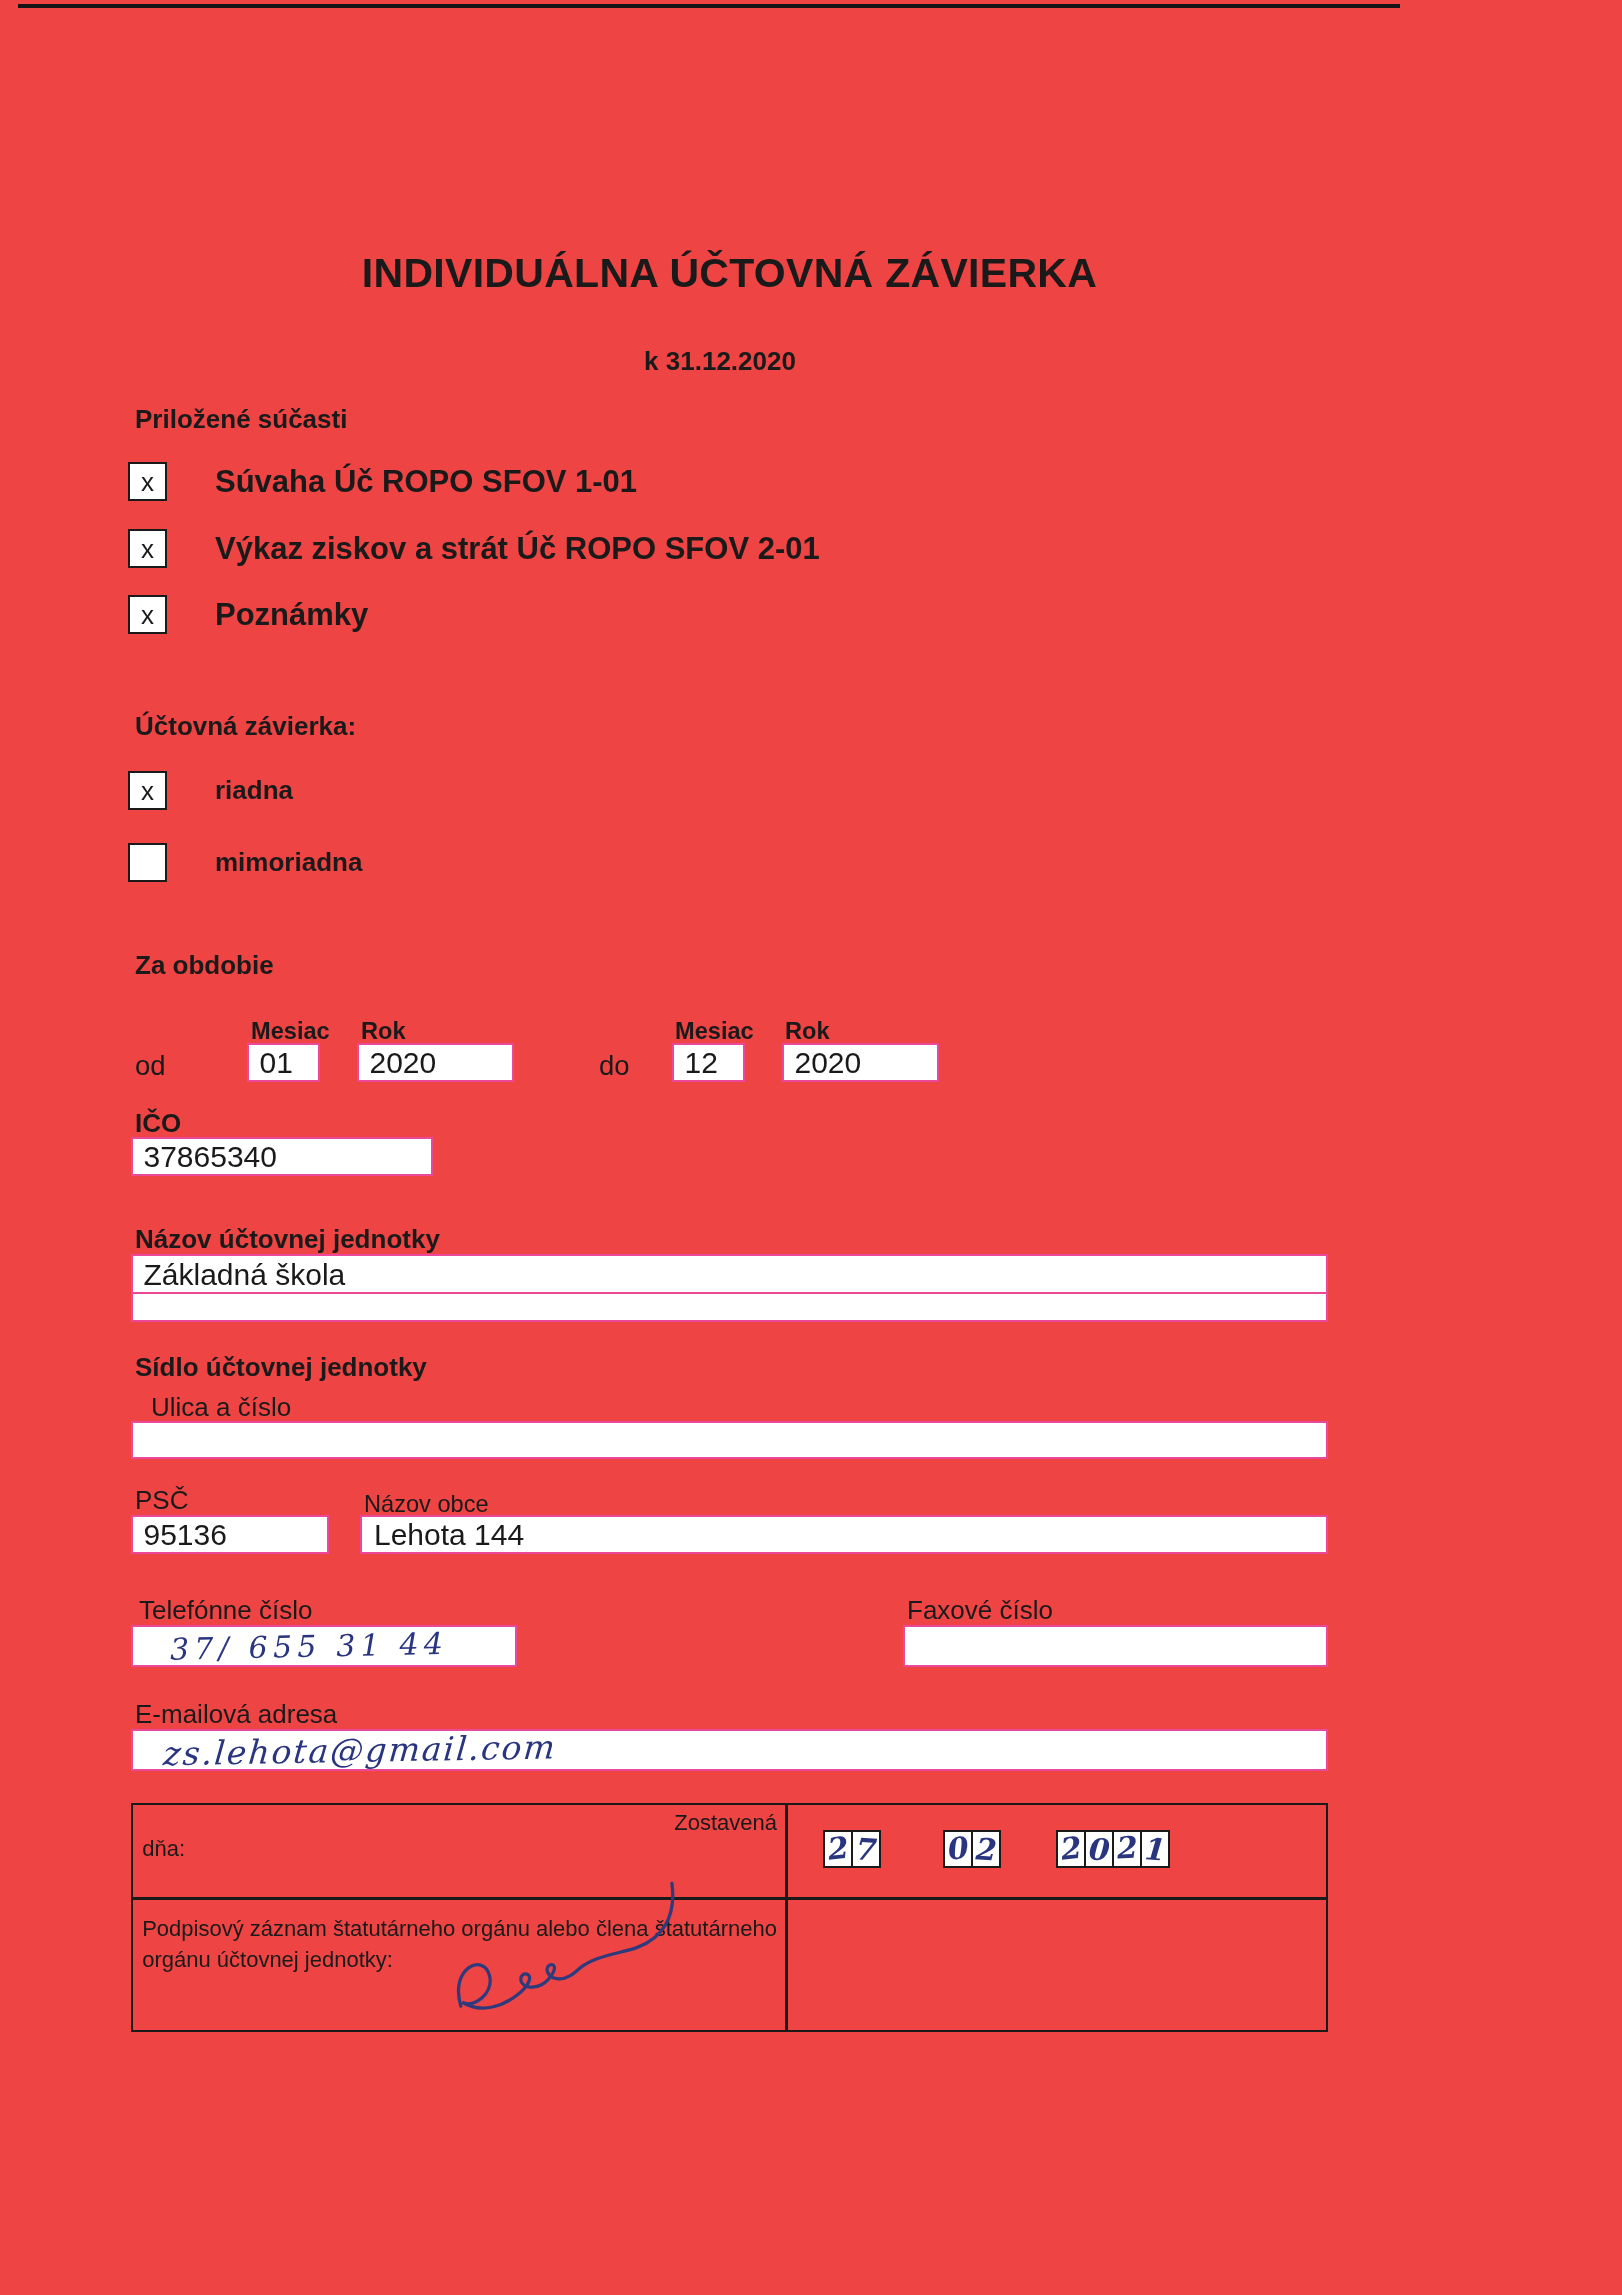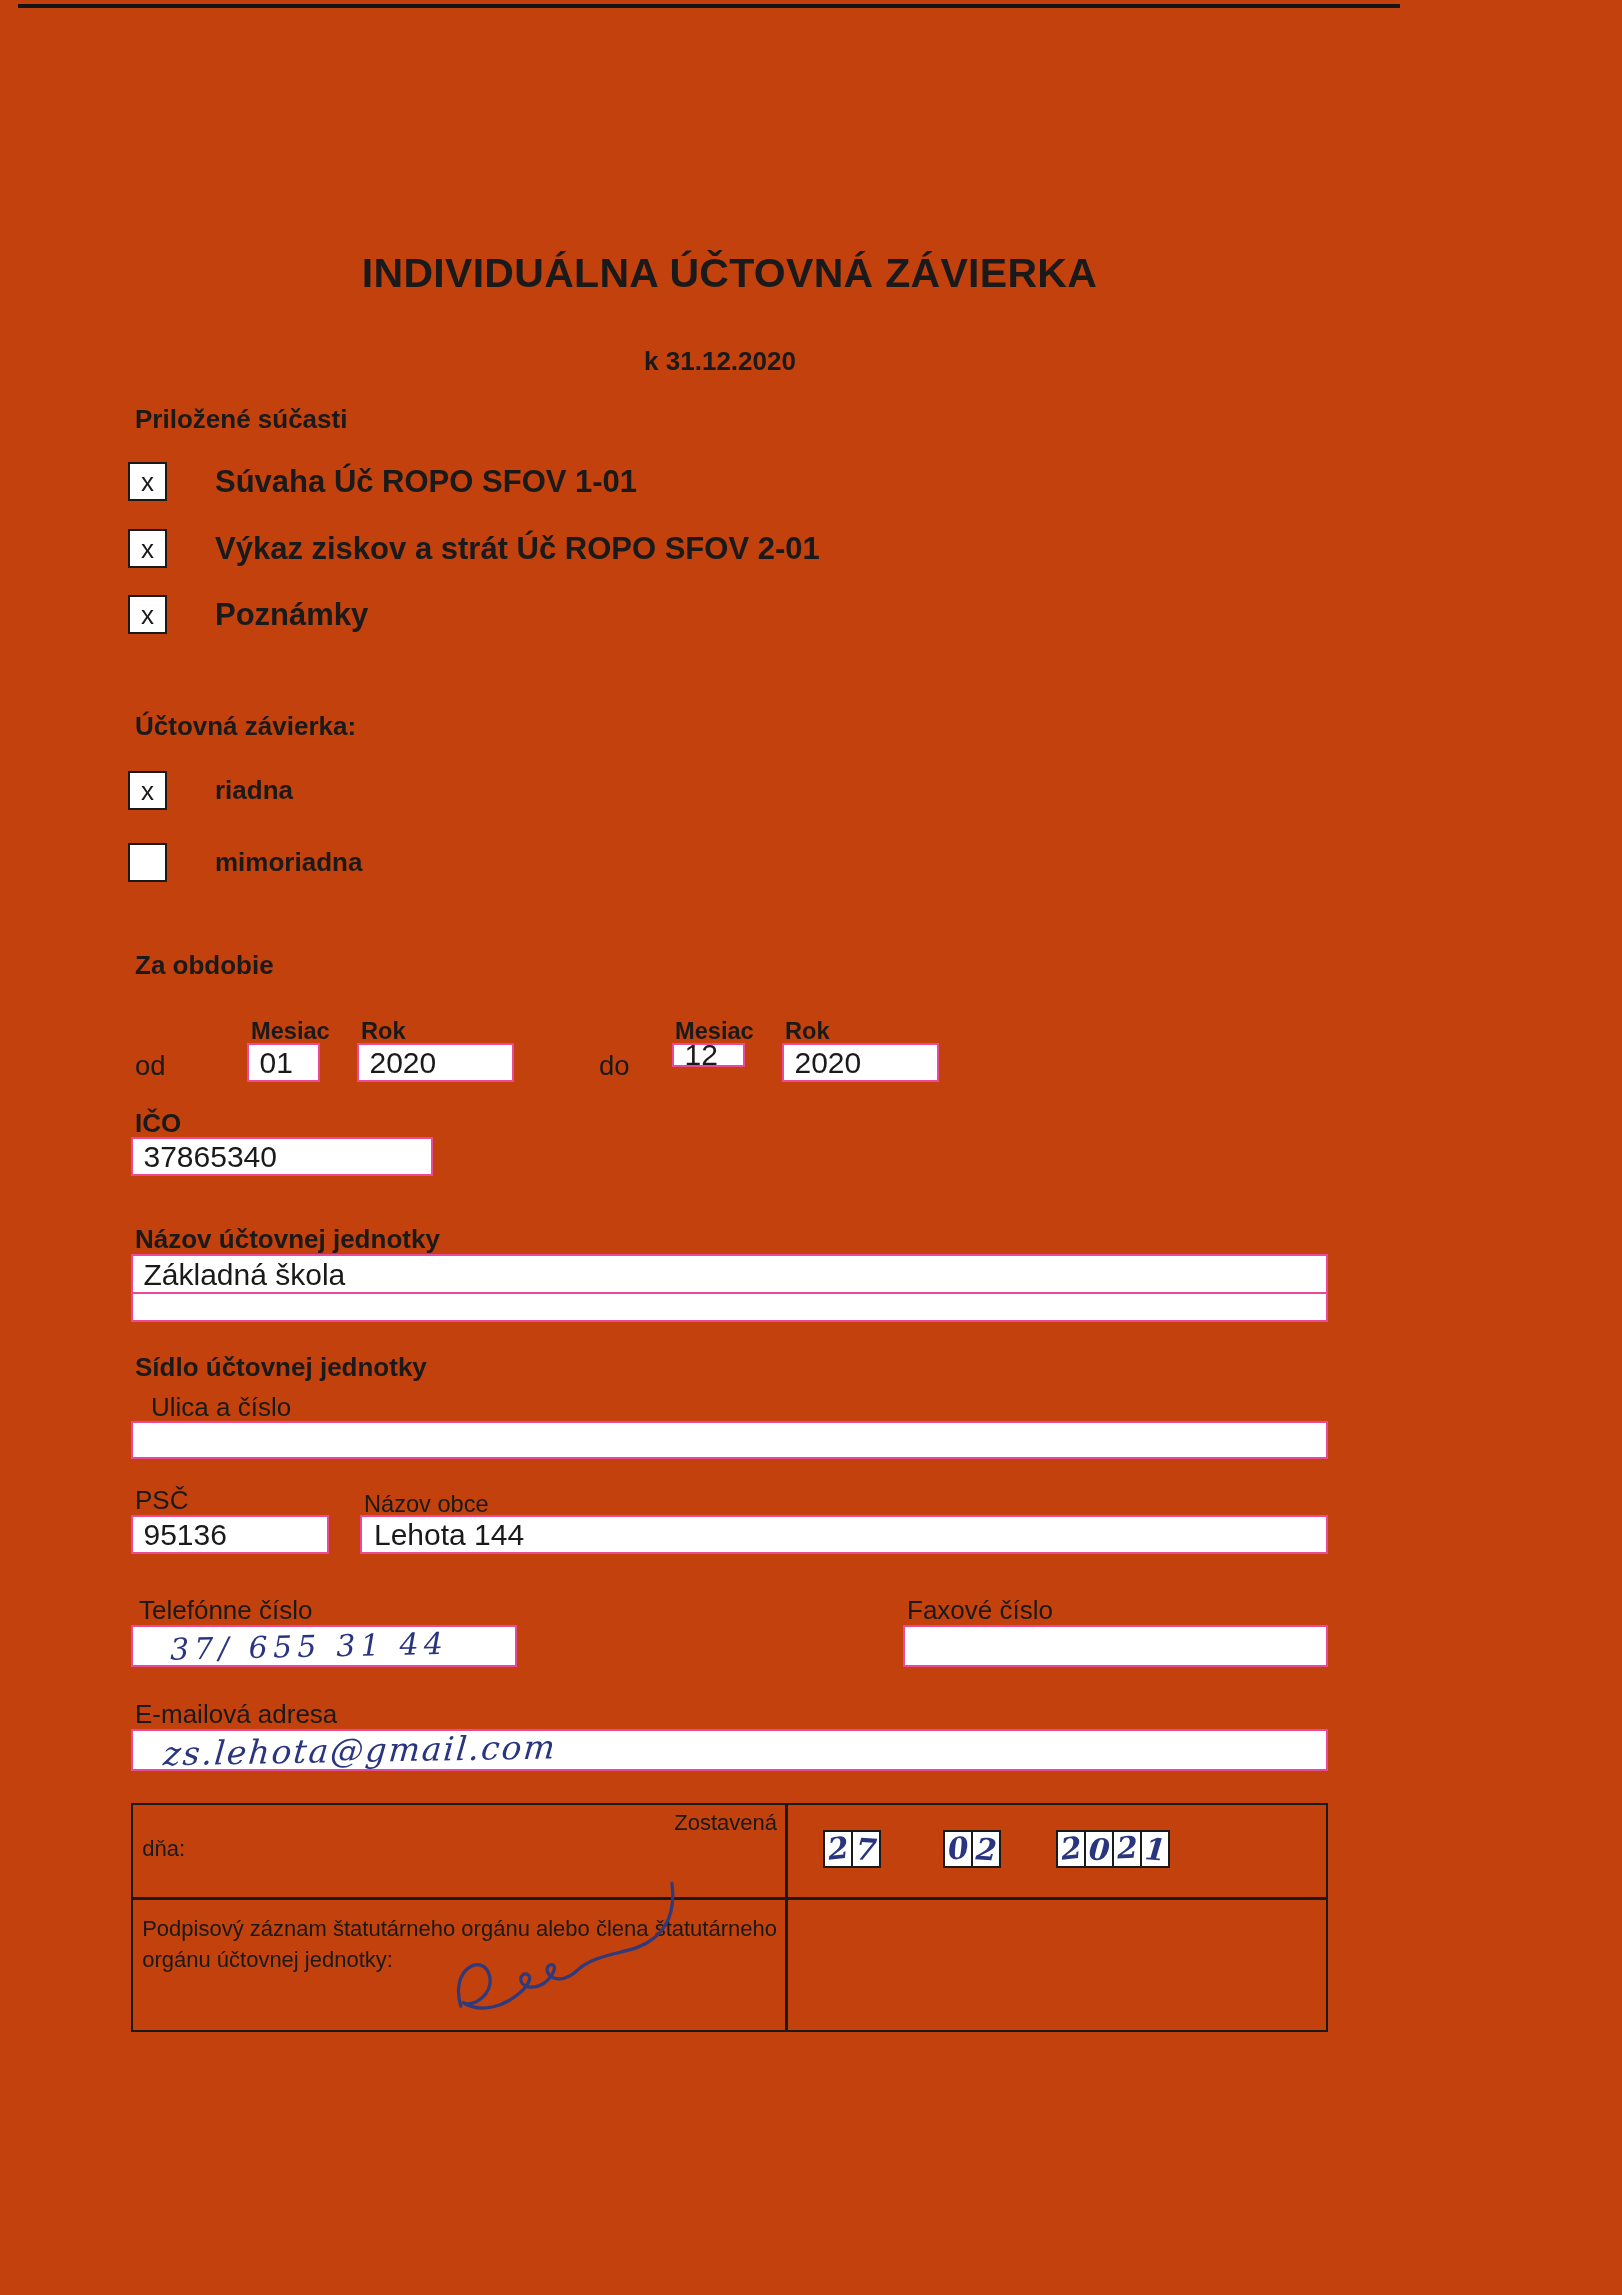--- a/index.html
+++ b/index.html
@@ -1,16 +1,16 @@
 <!DOCTYPE html>
 <html style="font-size:10.5px"><head>
 <meta charset="utf-8">
 <style>
   html,body{margin:0;padding:0;background:#ffffff;}
-  .page{position:relative;width:1623px;height:2295px;background:#c2410c;
+  .page{position:relative;width:1623px;height:2295px;background:#ef4444;
         font-family:"Liberation Sans",sans-serif;color:#1a1a1a;overflow:hidden;}
   .abs{position:absolute;}
   .b{font-weight:bold;}.t42{font-size:27.5px;}
   .t40{font-size:26px;}.t36{font-size:23.6px;}
   .topline{position:absolute;left:18.3px;top:3.9px;width:1382px;height:3.9px;background:#151515;}
   .title{position:absolute;left:0;top:250px;width:1459px;text-align:center;
          font-size:41px;font-weight:bold;letter-spacing:0.3px;}
   .subtitle{position:absolute;left:0;top:346px;width:1440px;text-align:center;
             font-size:26px;font-weight:bold;}
   .checkrow{position:absolute;left:128px;display:flex;align-items:center;}
@@ -96,21 +96,21 @@
   <div class="abs t36 b" style="left:251px;top:1018px;">Mesiac</div>
   <div class="abs t36 b" style="left:361px;top:1018px;">Rok</div>
   <div class="abs t36 b" style="left:675px;top:1018px;">Mesiac</div>
   <div class="abs t36 b" style="left:785px;top:1018px;">Rok</div>
 
   <div class="abs t42" style="left:135px;top:1050px;">od</div>
   <div class="field" style="left:247px;top:1043px;width:73px;height:39px;">01</div>
   <div class="field" style="left:357px;top:1043px;width:157px;height:39px;">2020</div>
 
   <div class="abs t42" style="left:599px;top:1050px;">do</div>
-  <div class="field" style="left:672px;top:1043px;width:73px;height:24px;">12</div>
+  <div class="field" style="left:672px;top:1043px;width:73px;height:39px;">12</div>
   <div class="field" style="left:782px;top:1043px;width:157px;height:39px;">2020</div>
 
   <div class="abs t40 b" style="left:135px;top:1108px;">IČO</div>
   <div class="field" style="left:131px;top:1137px;width:302px;height:39px;">37865340</div>
 
   <div class="abs t40 b" style="left:135px;top:1224px;">Názov účtovnej jednotky</div>
   <div class="field" style="left:131px;top:1254px;width:1197px;height:41px;">Základná škola</div>
   <div class="field" style="left:131px;top:1292px;width:1197px;height:30px;"></div>
 
   <div class="abs t40 b" style="left:135px;top:1352px;">Sídlo účtovnej jednotky</div>

